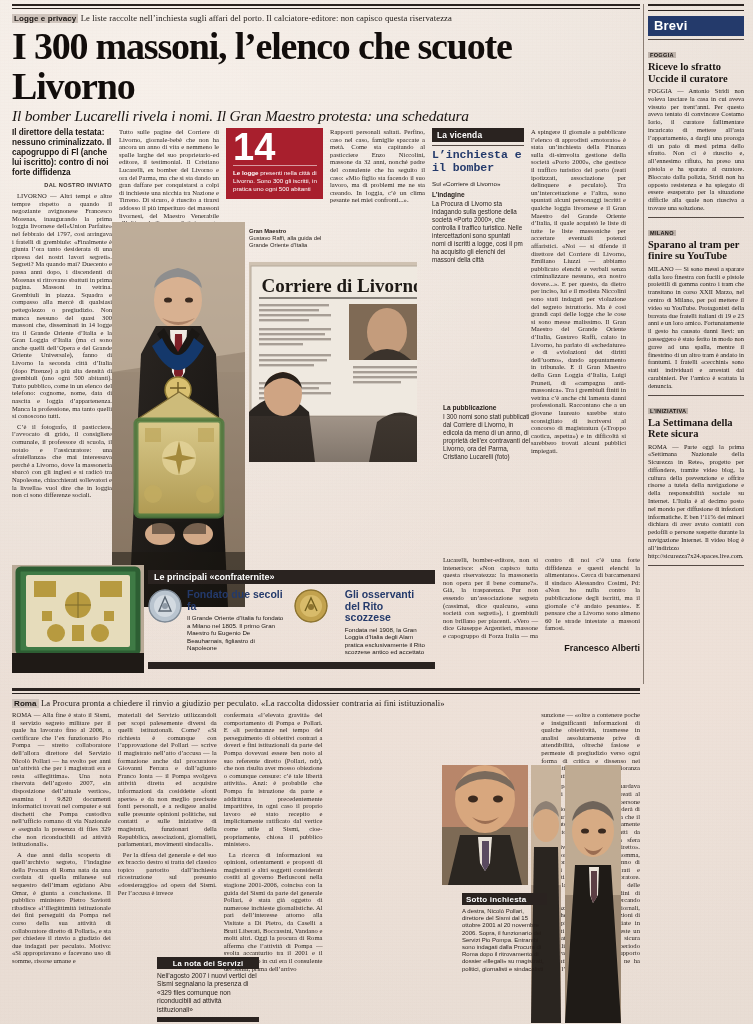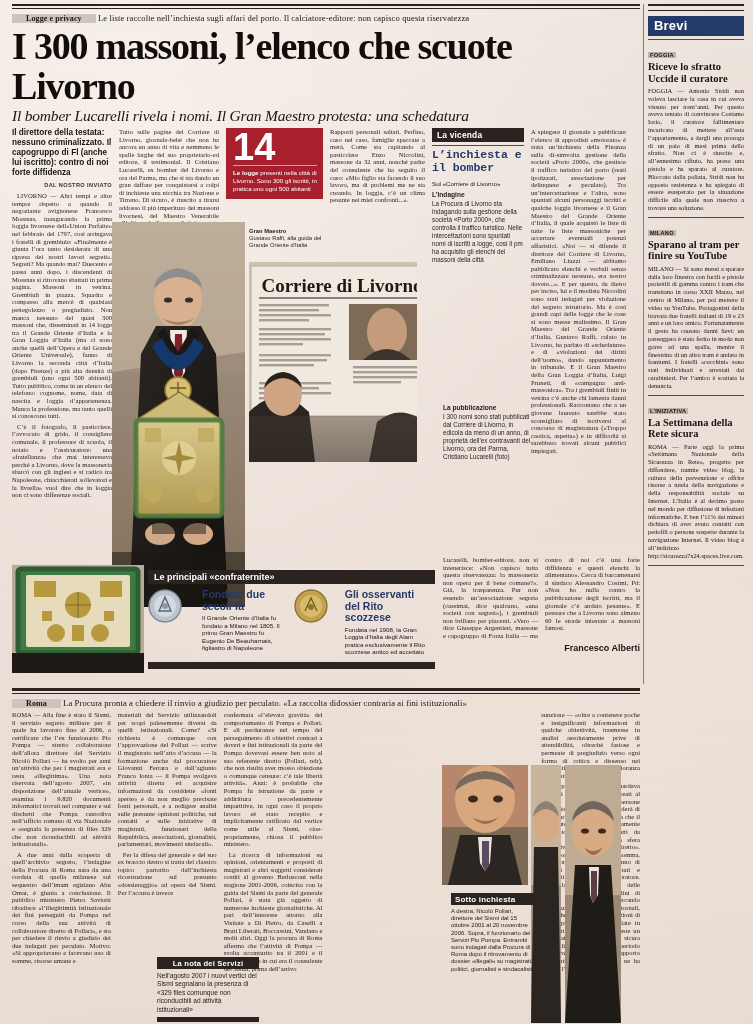--- a/index.html
+++ b/index.html
@@ -24,21 +24,21 @@
 
   
   .main-col{position:absolute;left:12px;top:4px;width:628px;}
   .side-col{position:absolute;left:648px;top:4px;width:96px;}
 
   .rule-dbl{border-top:2px solid #2a2320;border-bottom:1px solid #2a2320;height:2px;margin:0 0 4px 0;}
   .rule-thin{border-top:1px solid #554a44;margin:3px 0;}
 
   
   .kicker{font-size:8.6px;line-height:10px;letter-spacing:.1px;}
-  .kicker b{background:#cfc4bc;padding:0 14px;font-family:Liberation Serif, serif;font-size:8px;font-weight:bold;}
+  .kicker b{background:#cfc4bc;padding:0 2px;font-family:Liberation Sans, sans-serif;font-size:8px;font-weight:bold;}
   .headline{
     font-family:"Liberation Serif",serif;font-weight:bold;
     font-size:38px;line-height:40px;letter-spacing:-1.2px;
     margin:2px 0 1px 0;color:#120d0b;
   }
   .subhead{font-style:italic;font-size:15.5px;line-height:17px;letter-spacing:-.2px;margin:0 0 4px 0;}
 
   
   .col-txt{font-size:6.6px;line-height:7.6px;text-align:justify;hyphens:auto;
            -webkit-hyphens:auto;color:#241c18;}
@@ -294,21 +294,21 @@
       <path d="M66 27 L66 53 M53 40 L79 40"></path>
     </g>
     <rect x="6" y="4" width="120" height="84" rx="3" fill="none" stroke="#2d5e33" stroke-width="5"></rect>
     <rect x="0" y="88" width="132" height="20" fill="#1f1a16"></rect>
   </svg>
 </div>
 
 <div style="position:absolute;left:148px;top:570px;width:287px;">
   <div class="conf-head">Le principali «confraternite»</div>
   <div style="display:flex;gap:8px;margin-top:5px;">
-    <div style="display:flex;gap:20px;width:48%;">
+    <div style="display:flex;gap:5px;width:48%;">
       <svg class="medal" width="34" height="34" viewBox="0 0 34 34">
         <circle cx="17" cy="17" r="16" fill="#b9c4cf" stroke="#7d8894" stroke-width="1.5"></circle>
         <circle cx="17" cy="17" r="11" fill="#d3dae1"></circle>
         <path d="M17 8 L23 22 L11 22 Z" fill="none" stroke="#5b6672" stroke-width="1.4"></path>
         <circle cx="17" cy="17" r="3" fill="#8e99a5"></circle>
       </svg>
       <div style="flex:1;">
         <div class="conf-h">Fondato due secoli fa</div>
         <div class="conf-b">Il Grande Oriente d’Italia fu fondato a Milano nel 1805. Il primo Gran Maestro fu Eugenio De Beauharnais, figliastro di Napoleone</div>
       </div>
@@ -407,21 +407,21 @@
     <path d="M7 56 Q28 32 49 56 Q46 38 28 36 Q10 38 7 56 Z" fill="#6f645a"></path>
     <ellipse cx="20" cy="66" rx="4" ry="2.6" fill="#3a2a20"></ellipse>
     <ellipse cx="37" cy="66" rx="4" ry="2.6" fill="#3a2a20"></ellipse>
     <path d="M19 82 Q28 90 38 82 Q28 98 19 82 Z" fill="#9a6c51"></path>
     <path d="M10 100 L46 100 L56 258 L0 258 Z" fill="#1f1b17"></path>
     <path d="M24 102 L34 102 L33 130 L28 138 L25 130 Z" fill="#ece5db"></path>
     <path d="M26 106 L32 106 L32 132 L28 138 L26 132 Z" fill="#5c3f45"></path>
   </svg>
 </div>
 
-<div style="position:absolute;left:451px;top:893px;width:85px;">
+<div style="position:absolute;left:462px;top:893px;width:85px;">
   <div class="tagbar" style="font-size:8px;padding:1.5px 4px;">Sotto inchiesta</div>
   <div class="pcap" style="margin-top:3px;font-size:6px;line-height:7.2px;">A destra, Nicolò Pollari, direttore del Sismi dal 15 ottobre 2001 al 20 novembre 2006. Sopra, il funzionario dei Servizi Pio Pompa. Entrambi sono indagati dalla Procura di Roma dopo il ritrovamento di dossier «illegali» su magistrati, politici, giornalisti e sindacalisti</div>
 </div>
 
 <div style="position:absolute;left:157px;top:957px;width:102px;">
   <div class="tagbar" style="font-size:7.6px;padding:1.5px 4px;text-align:center;">La nota dei Servizi</div>
   <div class="box-sans" style="margin-top:3px;font-size:6.6px;line-height:8.4px;">Nell’agosto 2007 i nuovi vertici del Sismi segnalano la presenza di «329 files comunque non riconducibili ad attività istituzionali»</div>
   <div style="height:5px;background:#2a2320;margin-top:3px;"></div>
 </div>
 

